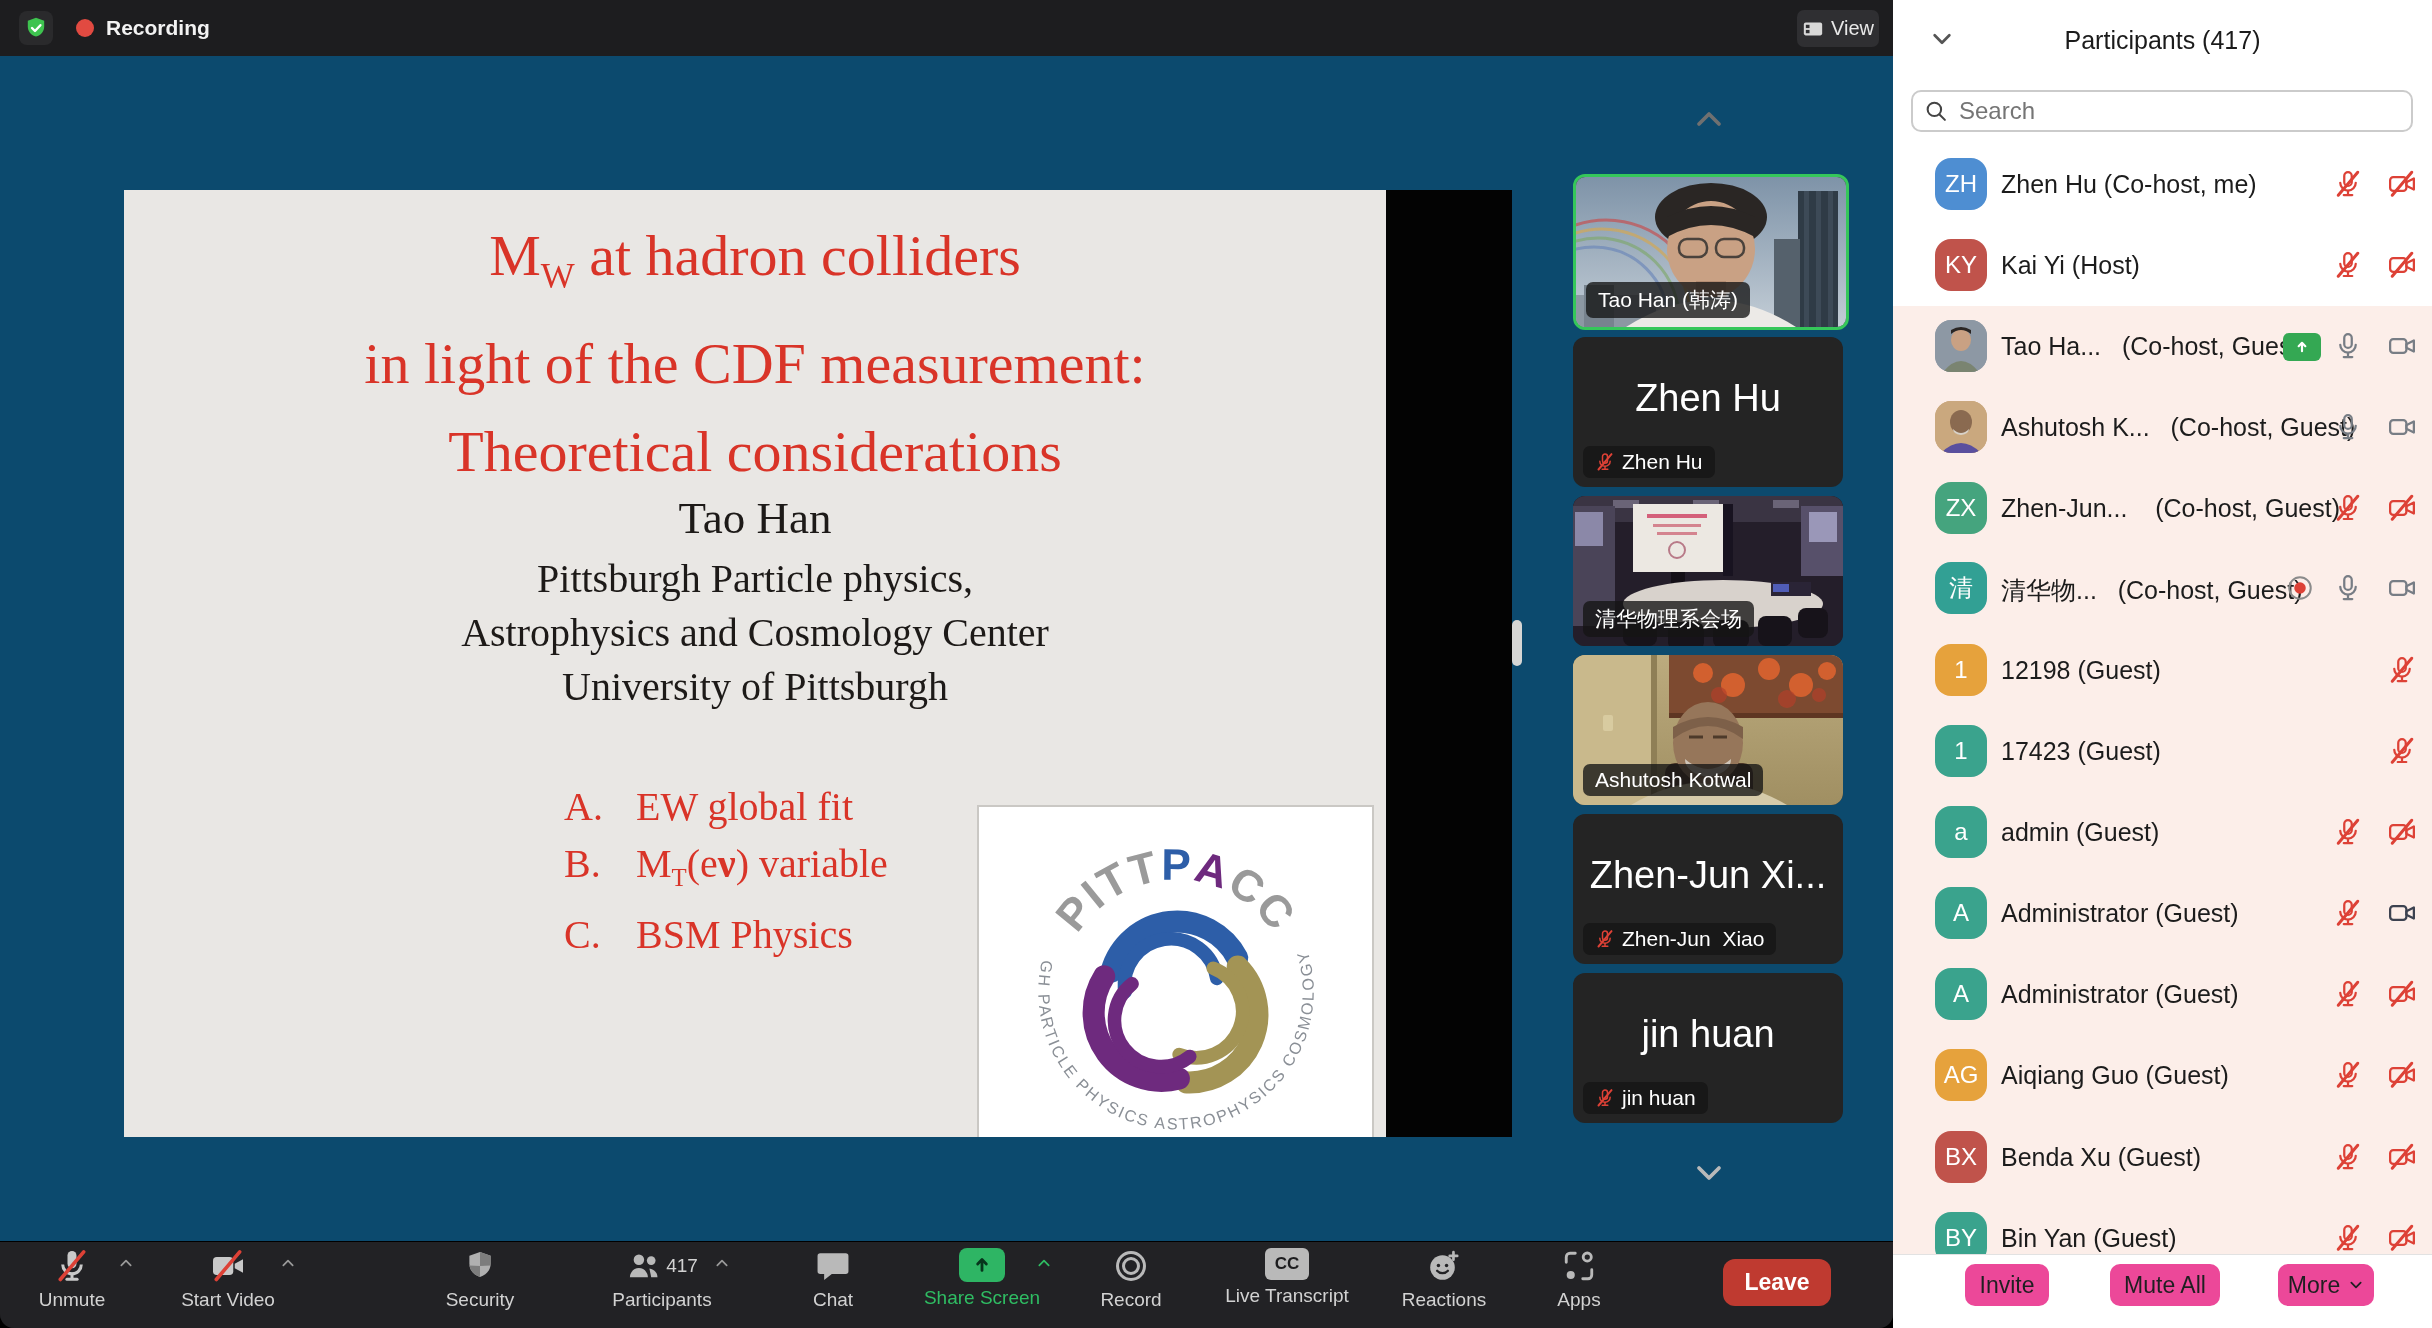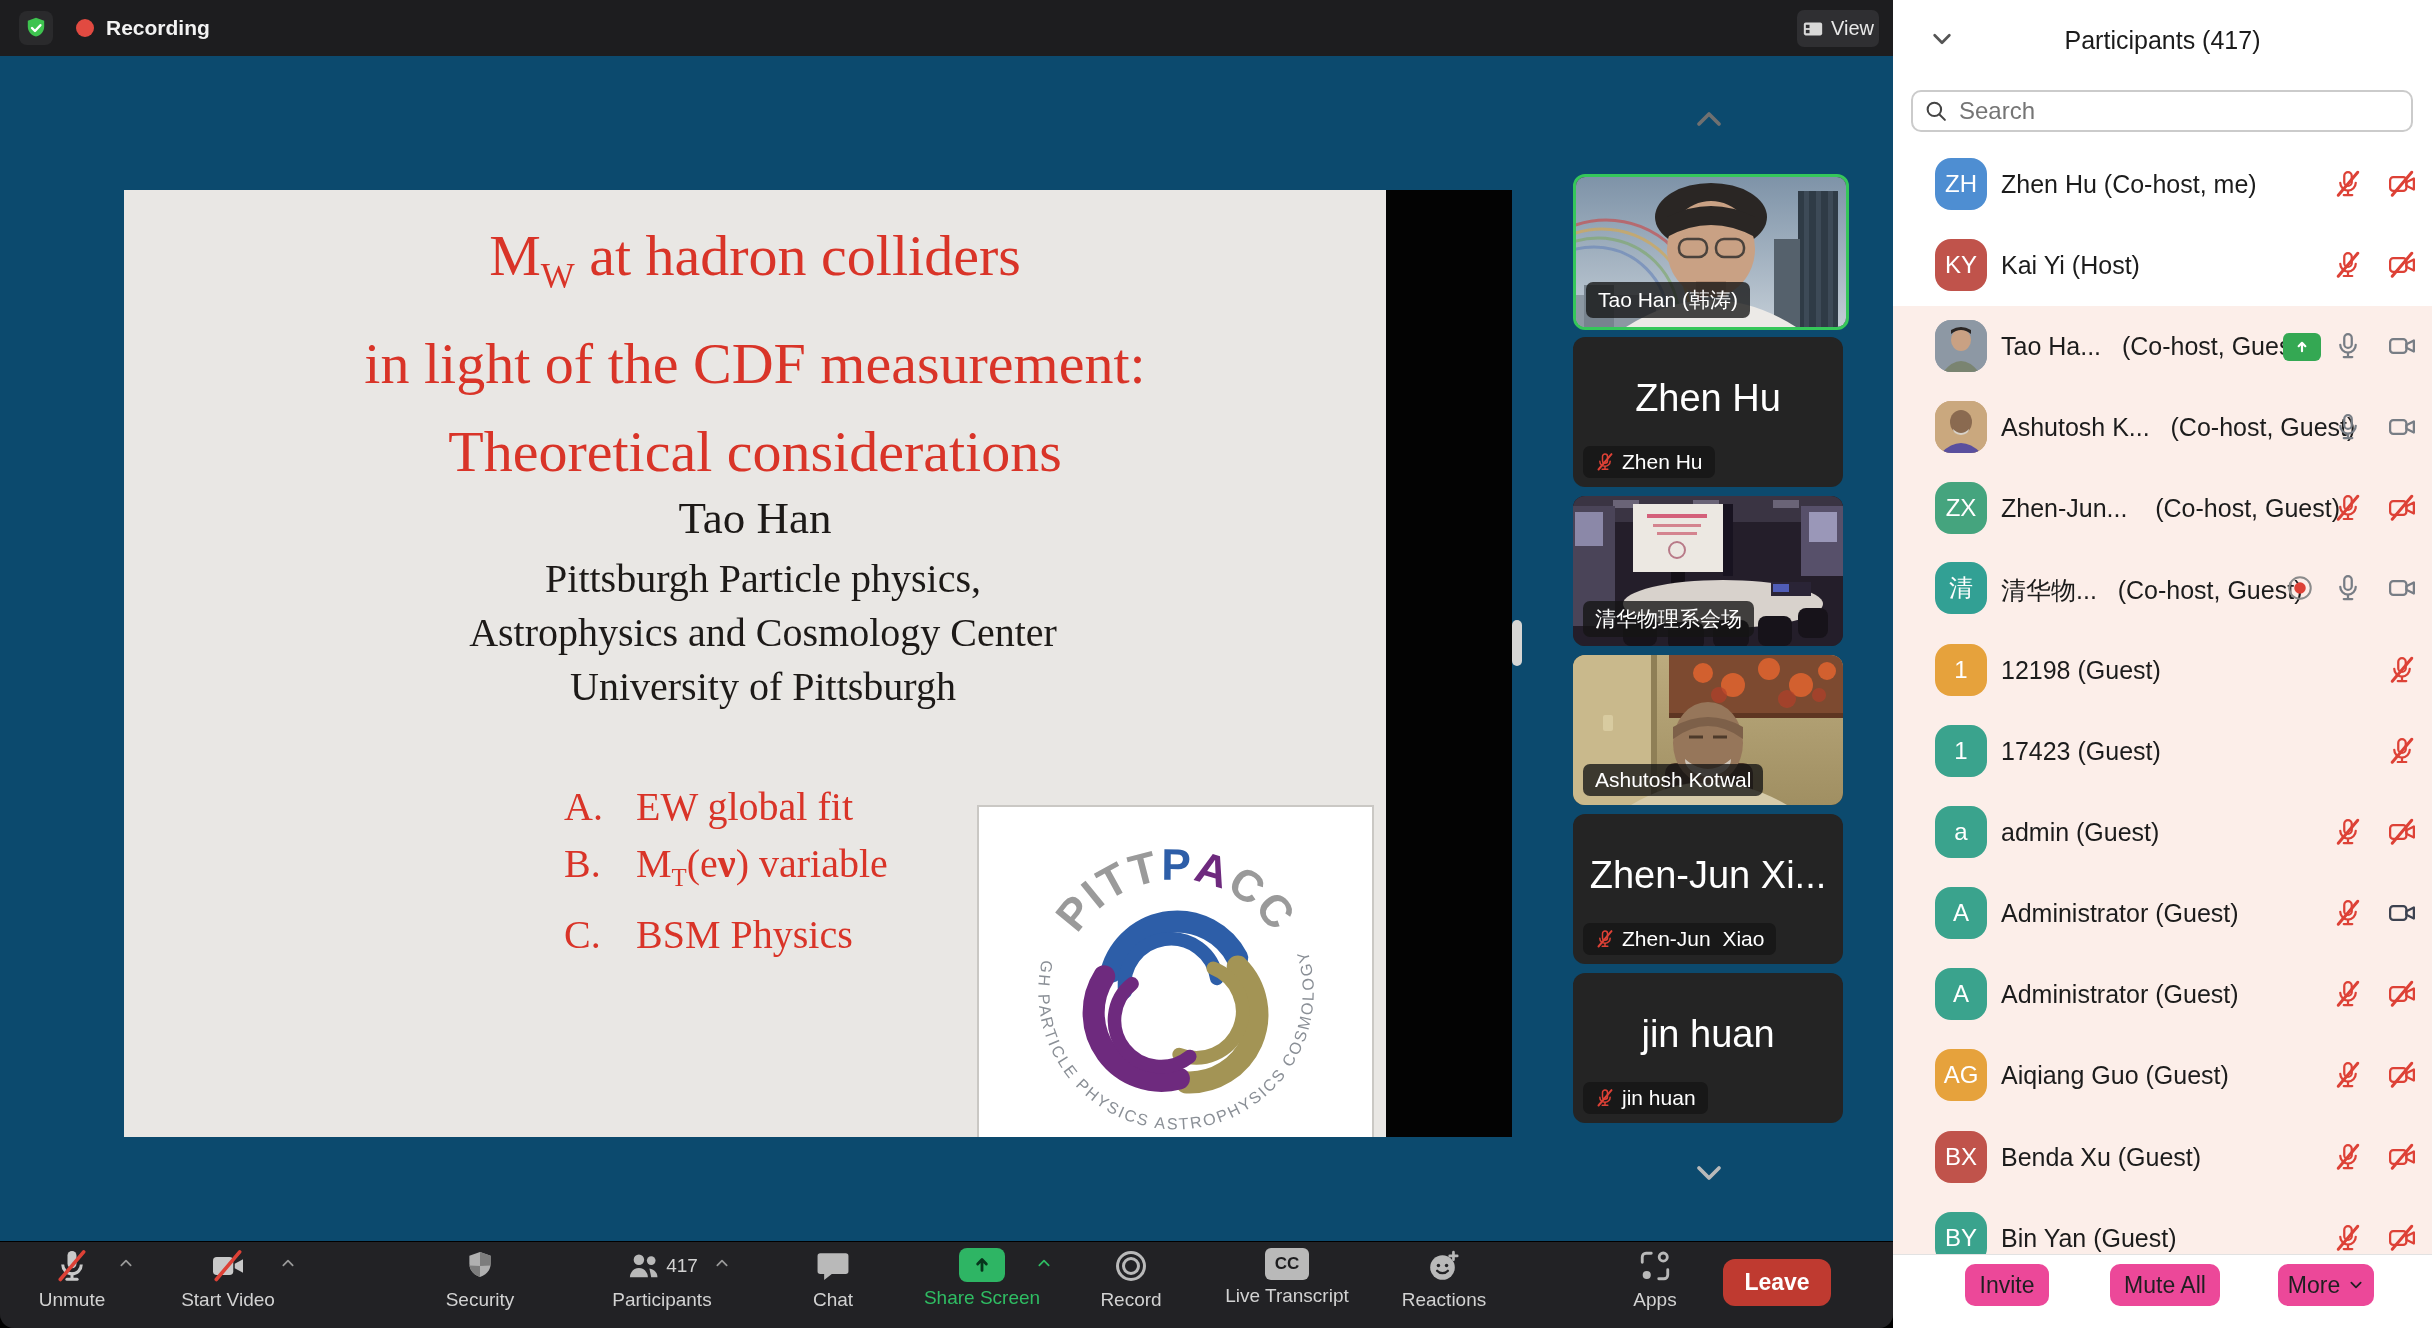--- a/index.html
+++ b/index.html
@@ -10,21 +10,21 @@
   .shield-btn{position:absolute;left:19px;top:11px;width:34px;height:34px;background:#2a2a2c;border-radius:8px;display:flex;align-items:center;justify-content:center;}
   .rec-dot{position:absolute;left:76px;top:19px;width:18px;height:18px;border-radius:50%;background:#e14a41;}
   .rec-label{position:absolute;left:106px;top:16px;font-size:21px;font-weight:bold;color:#f2f2f2;}
   .view-btn{position:absolute;left:1797px;top:10px;width:82px;height:37px;background:#2f2f32;border-radius:7px;display:flex;align-items:center;justify-content:center;gap:7px;color:#e8e8e8;font-size:20px;}
   .stage{position:absolute;left:0;top:56px;width:1893px;height:1185px;background:#0c4a6e;padding-left:27px;}
   
   .slide{position:absolute;left:124px;top:134px;width:1262px;height:947px;background:#e9e7e4;font-family:"Liberation Serif","DejaVu Serif",serif;overflow:hidden;}
   .blackbar{position:absolute;left:1386px;top:134px;width:126px;height:947px;background:#030303;}
   .slide-title{position:absolute;left:0;top:22px;width:1262px;text-align:center;color:#d93428;font-size:58px;line-height:88px;}
   .slide-author{position:absolute;left:0;top:300px;width:1262px;text-align:center;color:#1d1a18;font-size:45px;line-height:56px;}
-  .slide-affil{position:absolute;left:8px;top:362px;width:1262px;text-align:center;color:#1d1a18;font-size:40px;line-height:54px;}
+  .slide-affil{position:absolute;left:0;top:362px;width:1262px;text-align:center;color:#1d1a18;font-size:40px;line-height:54px;}
   .slide-list{position:absolute;left:440px;top:588px;color:#d93428;font-size:40px;line-height:57px;}
   .slide-list .row{display:flex;}
   .slide-list .lbl{width:72px;}
   sub{font-size:0.62em;}
   .logo-box{position:absolute;left:853px;top:615px;width:393px;height:369px;background:#fff;border:2px solid #cac8c4;display:flex;align-items:center;justify-content:center;}
   
   .divider-handle{position:absolute;left:1512px;top:564px;width:10px;height:46px;background:#d6d6d4;border-radius:5px;}
   .tile{position:absolute;left:1573px;width:270px;height:150px;border-radius:12px;background:#242424;overflow:hidden;}
   .tile.active{border:3px solid #35c75a;}
   .tile .cname{position:absolute;left:0;top:40px;width:100%;text-align:center;color:#fff;font-size:38px;font-weight:500;}
@@ -459,21 +459,21 @@
       <div class="lab">Live Transcript</div>
     </div>
 
     <div class="tbi" style="left:1369px;">
       <svg class="ic" width="36" height="36" viewBox="0 0 24 24" style="color:#b9b9b9">
           <use href="#i-smile"></use>
         </svg>
       <div class="lab">Reactions</div>
     </div>
 
-    <div class="tbi" style="left:1580px;align-items:center;">
+    <div class="tbi" style="left:1504px;align-items:center;">
       <svg class="ic" width="36" height="36" viewBox="0 0 24 24" style="color:#b9b9b9">
           <use href="#i-apps"></use>
         </svg>
       <div class="lab">Apps</div>
     </div>
 
     <button class="leave-btn">Leave</button>
   </div>
 </div>
 

